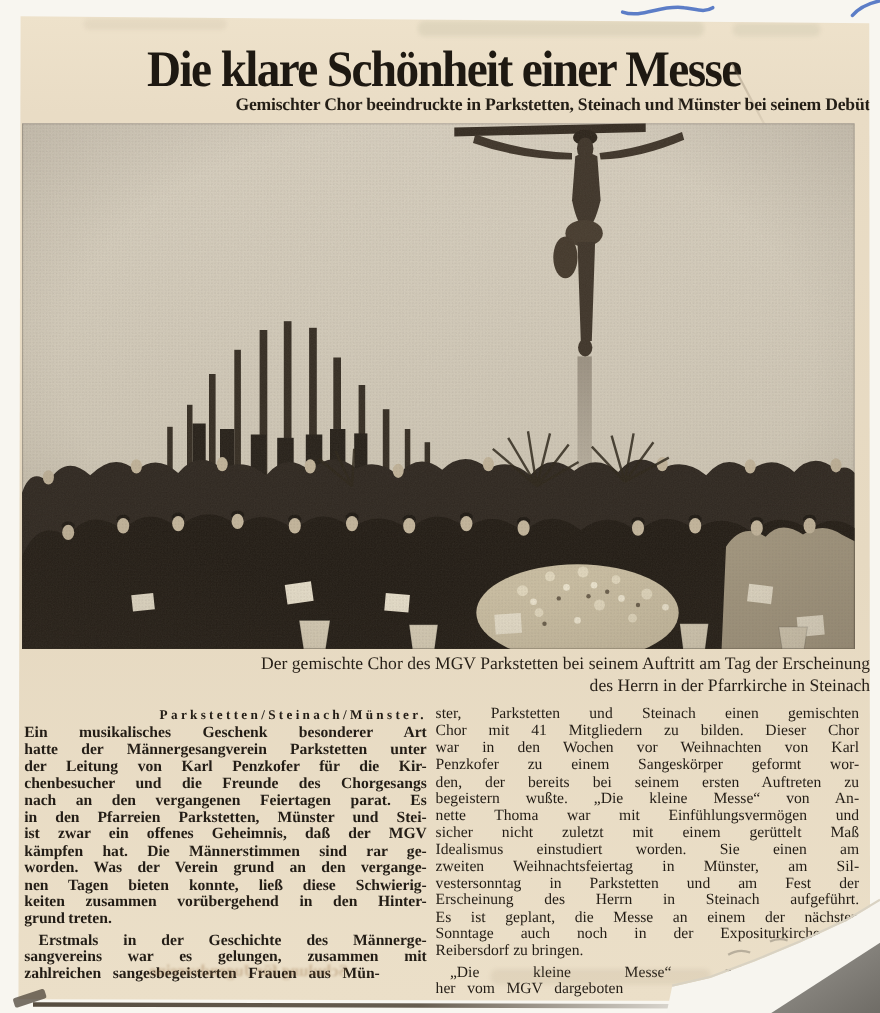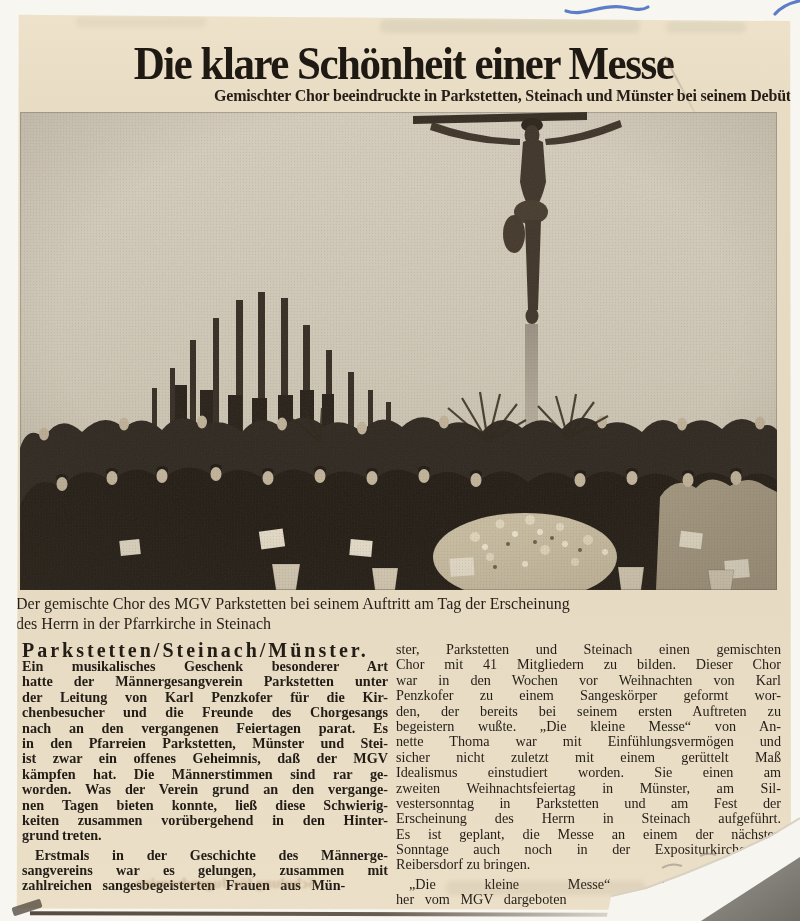--- a/index.html
+++ b/index.html
@@ -23,29 +23,29 @@
   #subheadline{
     position:absolute;top:74px;left:0;width:100%;text-align:right;
     font-weight:bold;font-size:16px;letter-spacing:-0.2px;color:#241e16;
   }
   #photo{
     position:absolute;left:4px;top:99px;width:757px;height:478px;
     background:var(--photo_background,#d6cec0);
   }
   #photo svg{display:block;}
   #caption{
-    position:absolute;top:581px;left:0;width:100%;text-align:left;
+    position:absolute;top:581px;left:0;width:100%;text-align:right;
     font-size:16px;line-height:20px;color:#261f17;
   }
   
   .col{position:absolute;top:629px;color:var(--ink,#231d16);font-size:14.2px;line-height:15.4px;}
   #col-left{left:6px;width:366px;font-weight:bold;word-spacing:-0.5px;}
   #col-right{left:380px;width:385px;}
   #dateline{
-    text-align:left;font-weight:bold;letter-spacing:3px;font-size:20px;
+    text-align:right;font-weight:bold;letter-spacing:3px;font-size:12px;
     height:16px;line-height:16px;margin-bottom:1px;white-space:nowrap;
   }
   .para{margin:0;}
   .para + .para{margin-top:4px;}
   .line{text-align:justify;text-align-last:justify;height:15.4px;overflow:hidden;}
   .line-end{text-align-last:left;}
   .line-indent{text-indent:13px;}
   .line-wide{word-spacing:7px;}
   
   #bottom-edge{

